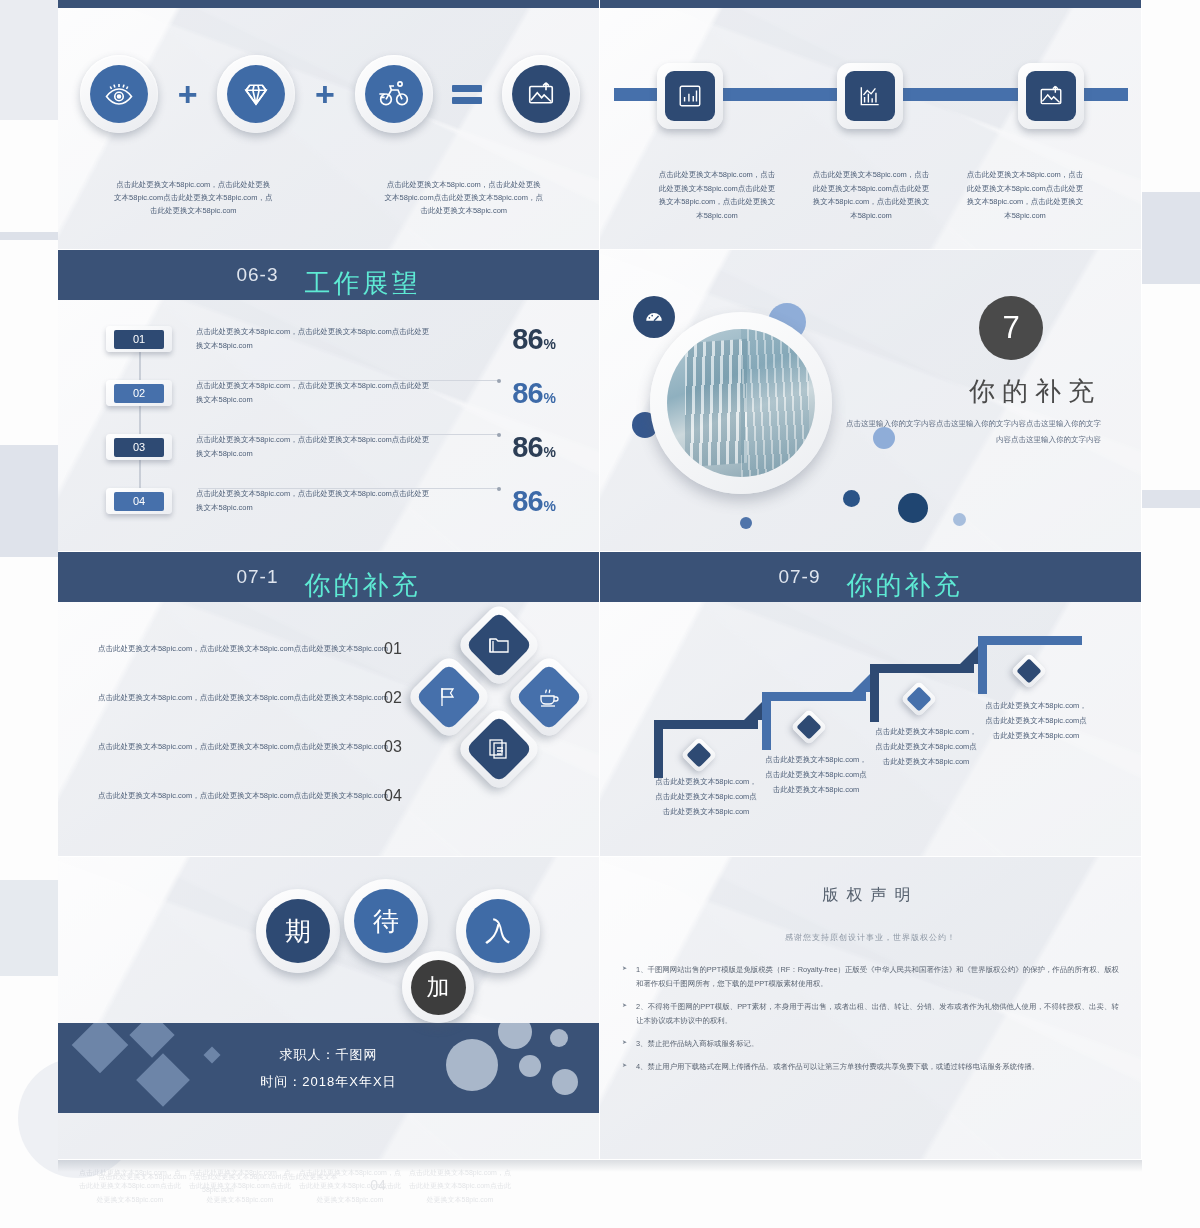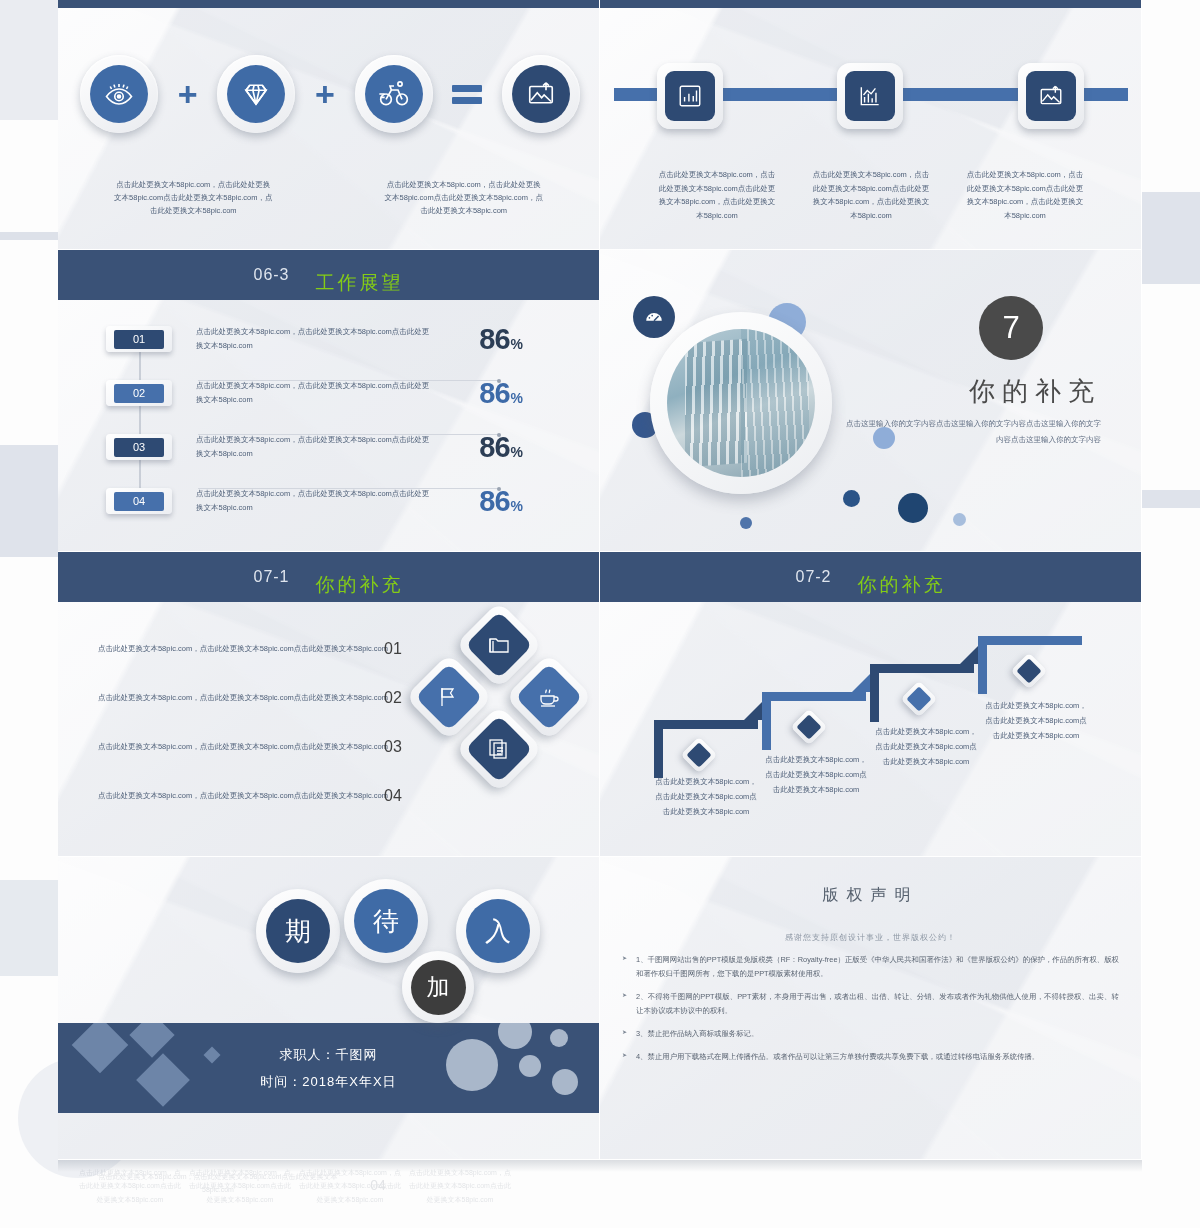--- a/index.html
+++ b/index.html
@@ -37,22 +37,22 @@
       linear-gradient(26deg, rgba(232,235,240,.9) 60%, rgba(0,0,0,0) 61%),
       linear-gradient(-140deg, rgba(255,255,255,.9) 55%, rgba(0,0,0,0) 56%);
     pointer-events:none; }
 
   .topbar{ position:absolute; left:0; top:0; width:100%; height:8px; background:#3a5277; }
 
   
   .shead{ position:absolute; left:0; top:0; width:100%; height:50px;
           background:#3a5277; display:flex; align-items:center; justify-content:center;
           letter-spacing:1px; }
-  .shead .num{ color:#dfe5ee; font-size:16px; }
-  .shead .ttl{ color:#84cc16; font-size:19px; margin-left:26px; letter-spacing:3px;margin-top:16px; }
+  .shead .num{ color:#dfe5ee; font-size:19px; }
+  .shead .ttl{ color:#5eead4; font-size:26px; margin-left:26px; letter-spacing:3px;margin-top:16px; }
 
   
   .circrow{ position:absolute; left:22px; top:48px; width:500px; height:92px;
             display:flex; align-items:center; justify-content:space-between; }
   .bigcirc{ width:78px; height:78px; border-radius:50%;
             background:linear-gradient(150deg,#ffffff,#e9ebef);
             box-shadow:0 4px 8px rgba(80,90,110,.33), inset 0 1px 2px #fff;
             display:flex; align-items:center; justify-content:center; flex:none; }
   .bigcirc .inner{ width:58px; height:58px; border-radius:50%;
             display:flex; align-items:center; justify-content:center; }
@@ -85,21 +85,21 @@
   .row{ position:relative; height:54px; display:flex; align-items:center; }
   .badge{ margin-left:48px; width:66px; height:26px; border-radius:4px;
           background:linear-gradient(150deg,#ffffff,#eceef2);
           box-shadow:0 3px 5px rgba(80,90,110,.3);
           display:flex; align-items:center; justify-content:center; flex:none; }
   .badge span{ width:50px; height:19px; border-radius:2px; color:#fff;
           font-size:11px; display:flex; align-items:center; justify-content:center; }
   .badge span.d{ background:#2e4a73; }
   .badge span.m{ background:#4670ab; }
   .rowtxt{ margin-left:24px; width:234px; font-size:7.5px; line-height:1.85; color:#4f6079; }
-  .pct{ margin-left:auto; margin-right:76px; white-space:nowrap; }
+  .pct{ margin-left:auto; margin-right:43px; white-space:nowrap; }
   .pct b{ font-size:29px; letter-spacing:-1px; }
   .pct i{ font-size:14px; font-style:normal; font-weight:bold; margin-left:1px; }
   .pct.d b, .pct.d i{ color:#2c3e56; }
   .pct.m b, .pct.m i{ color:#3d6aa8; }
   .vline{ position:absolute; left:81px; top:78px; width:2px; height:160px; background:#c9ced7; }
   .hline{ position:absolute; left:140px; width:300px; height:1px; background:#d2d6de; }
   .hline::after{ content:""; position:absolute; right:-3px; top:-1.5px;
           width:4px; height:4px; border-radius:50%; background:#9aa3b1; }
 
   
@@ -172,21 +172,21 @@
         display:flex; flex-direction:column; align-items:center; justify-content:center;
         color:#fff; font-size:13px; line-height:2.1; letter-spacing:1px; }
   .fd{ position:absolute; background:#6d85a8; transform:rotate(45deg); }
   .fc{ position:absolute; border-radius:50%; background:#a9b7ca; }
 
   
   .cw{ position:absolute; inset:0; padding:28px 22px 0; }
   .cw h3{ text-align:center; font-size:16px; letter-spacing:8px; color:#55606e; font-weight:normal; }
   .cw .sub{ text-align:center; font-size:8px; color:#8d97a4; margin-top:26px; letter-spacing:1px; }
   .cw .para{ font-size:7.4px; line-height:1.9; color:#5a6472; margin-top:26px; text-align:justify; }
-  .cw ol{ list-style:none; margin-top:10px; }
+  .cw ol{ list-style:none; margin-top:20px; }
   .cw ol li{ font-size:7.4px; line-height:1.9; color:#5a6472; margin-top:9px;
         padding-left:14px; position:relative; text-align:justify; }
   .cw ol li::before{ content:"\27A4"; position:absolute; left:0; top:0; font-size:6px; color:#7d8795; }
 
   
   .reflect{ position:absolute; left:58px; top:1160px; width:1084px; height:68px;
         overflow:hidden; opacity:.18; }
   .reflect .rl, .reflect .rr{ position:absolute; top:0; width:50%; height:100%; }
   .rtxt{ position:absolute; font-size:7px; color:#6a7484; line-height:1.9; text-align:center; }
   .shadowline{ position:absolute; left:58px; top:1160px; width:1084px; height:12px;
@@ -447,21 +447,21 @@
             <path d="M10 11h6M10 14h6M10 17h4"></path>
           </svg>
         </div>
       </div>
     </div>
   </div>
 
   <div class="slide">
     <div class="poly"></div>
     <div class="shead">
-      <span class="num">07-2</span>
+      <span class="num">07-9</span>
       <span class="ttl">你的补充</span>
     </div>
 
     <div class="stairs">
 
       <div class="el">
         <div class="h" style="left:54px;top:118px;width:104px;background:#2e4a73;"></div>
         <div class="v" style="left:54px;top:118px;height:58px;background:#2e4a73;"></div>
         <div class="tri" style="left:144px;top:98px;border-left:20px solid transparent;border-bottom:20px solid #2e4a73;"></div>
       </div>

